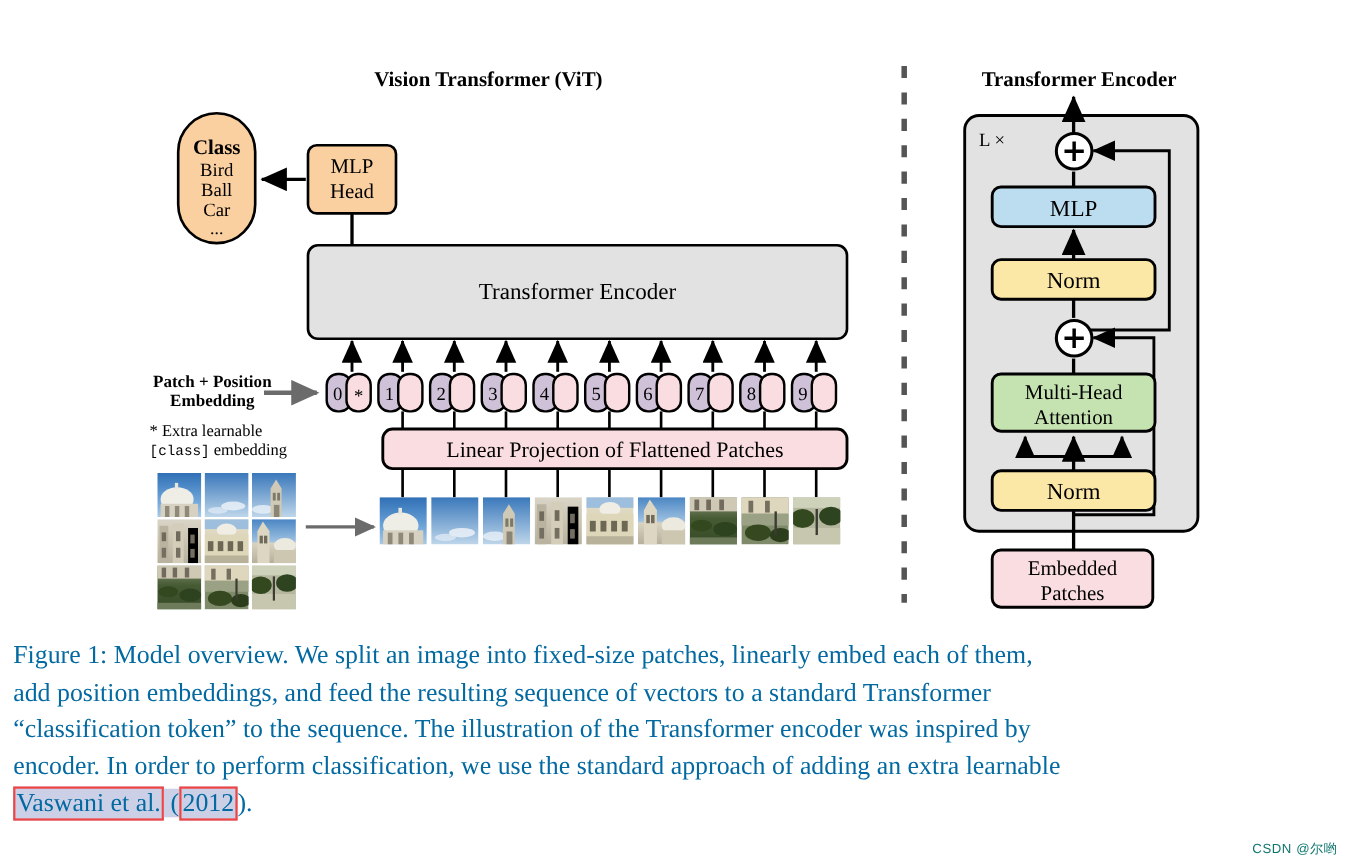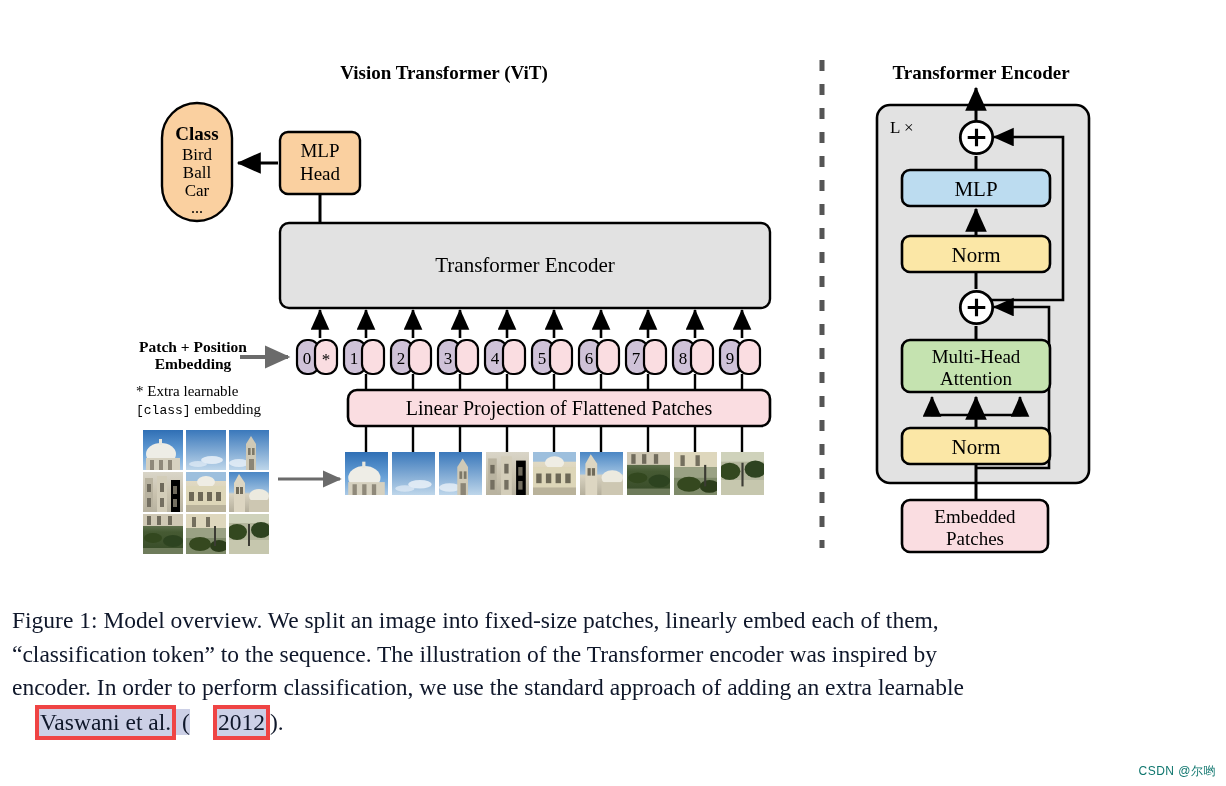--- a/index.html
+++ b/index.html
@@ -9,29 +9,29 @@
     color:#000;
   }
   .fig{position:absolute;left:0;top:0;width:1226px;height:786px;}
   svg.diagram{position:absolute;left:0;top:0;width:1226px;height:600px;}
   .ttl{
     position:absolute;font-family:"Liberation Serif",serif;font-weight:bold;
     font-size:19px;color:#000;white-space:nowrap;text-align:center;
   }
   
   .caption{
-    position:absolute;left:12px;top:604px;width:1198px;
+    position:absolute;left:12px;top:580px;width:1198px;
     font-family:"Liberation Serif","DejaVu Serif",serif;
-    font-size:23.5px;line-height:33.5px;color:#0f172a;
+    font-size:23.5px;line-height:33.5px;color:#0369a1;
     text-align:justify;text-justify:inter-word;
   }
   .caption .lastline{text-align:left;}
   .cite-box{
-    border:4px solid #ef4444;background:#ccd0e6;padding:0 1px;
-    display:inline-block;line-height:27px;margin-left:23px;
+    border:2px solid #ef4444;background:#ccd0e6;padding:0 1px;
+    display:inline-block;line-height:27px;
   }
   .cite-hl{background:#ccd0e6;}
   .watermark{
     position:absolute;right:10px;bottom:6px;
     font-family:"Liberation Sans","DejaVu Sans",sans-serif;
     font-size:12px;color:#0f766e;letter-spacing:.5px;white-space:nowrap;
   }
   
   text{font-family:"Liberation Serif","DejaVu Serif",serif;}
   .bt{font-weight:bold;}
@@ -388,19 +388,20 @@
 
     <g>
       <rect x="902" y="500" width="146" height="52" rx="8" ry="8" fill="#fadde1" stroke="#000" stroke-width="2.6"></rect>
       <text x="975" y="523" text-anchor="middle" font-size="19">Embedded</text>
       <text x="975" y="545" text-anchor="middle" font-size="19">Patches</text>
     </g>
   </svg>
 
   <div class="caption">
     <div>Figure 1: Model overview. We split an image into fixed-size patches, linearly embed each of them,</div>
+    <div>add position embeddings, and feed the resulting sequence of vectors to a standard Transformer</div>
     <div>“classification token” to the sequence. The illustration of the Transformer encoder was inspired by</div>
     <div>encoder. In order to perform classification, we use the standard approach of adding an extra learnable</div>
     <div class="lastline"><span class="cite-box">Vaswani et al.</span><span class="cite-hl"> (</span><span class="cite-box">2012</span><span>).</span></div>
   </div>
 
   <div class="watermark">CSDN @尔哟</div>
 </div>
 
 </body></html>

